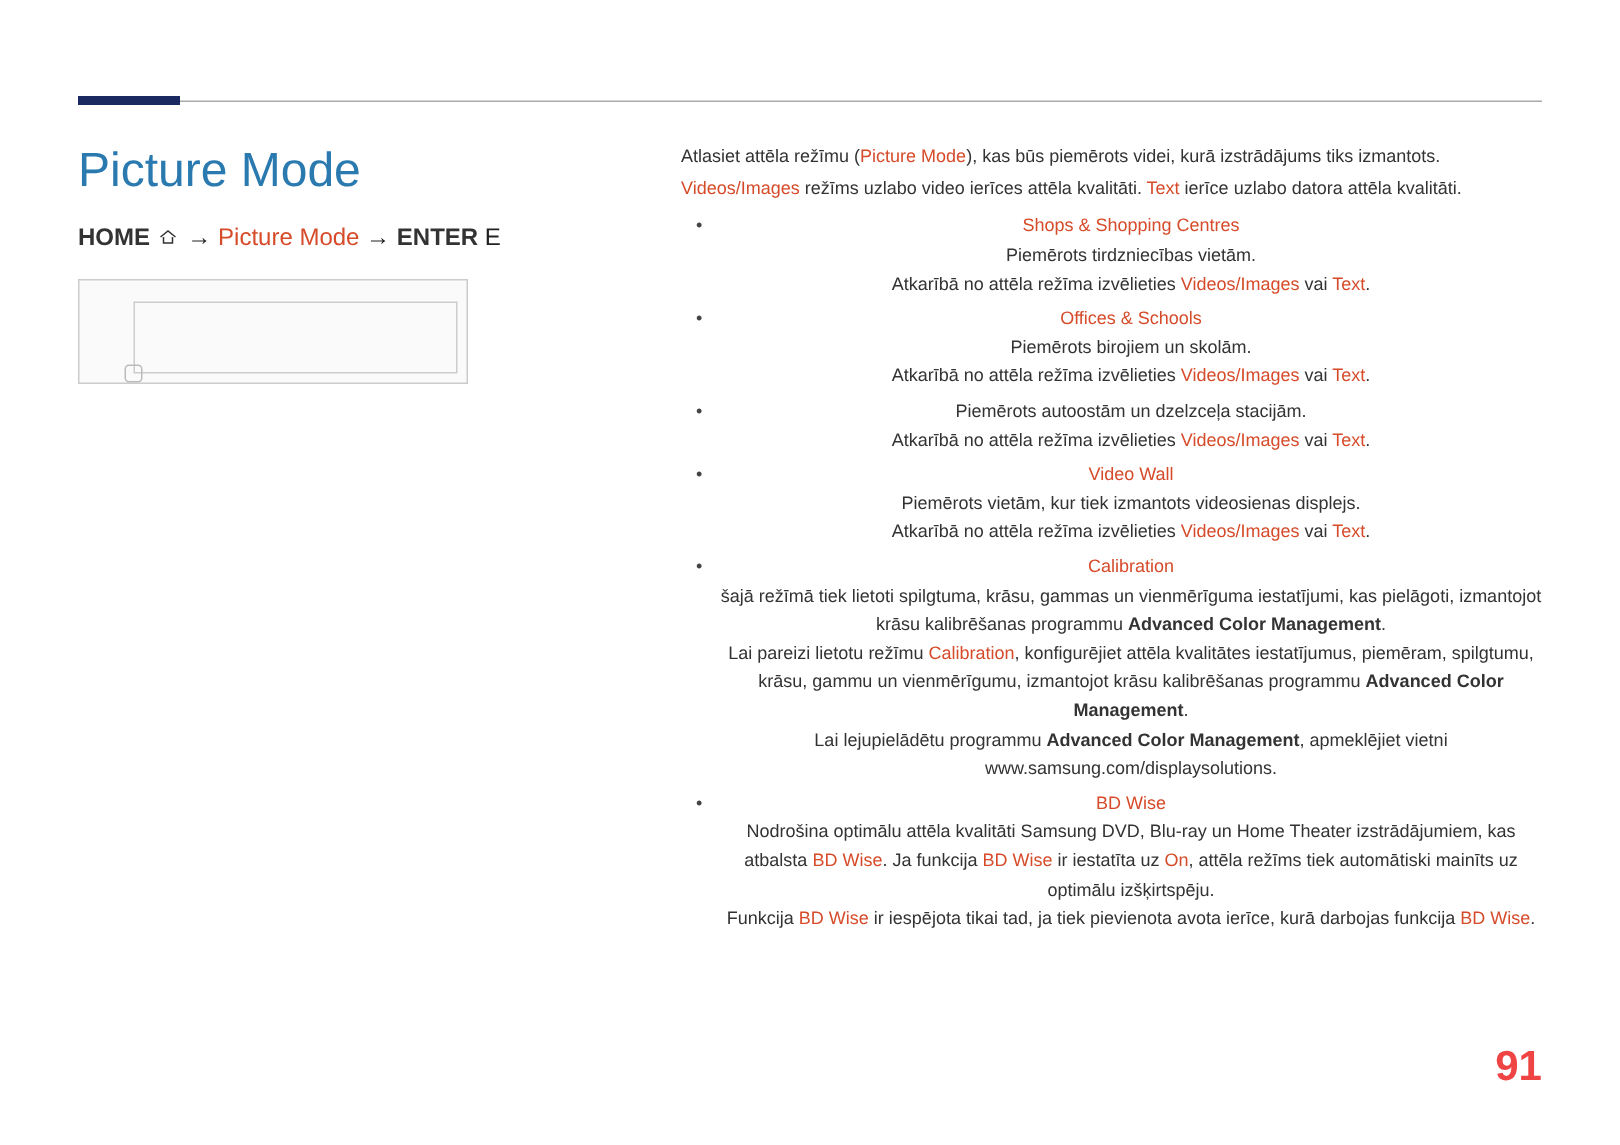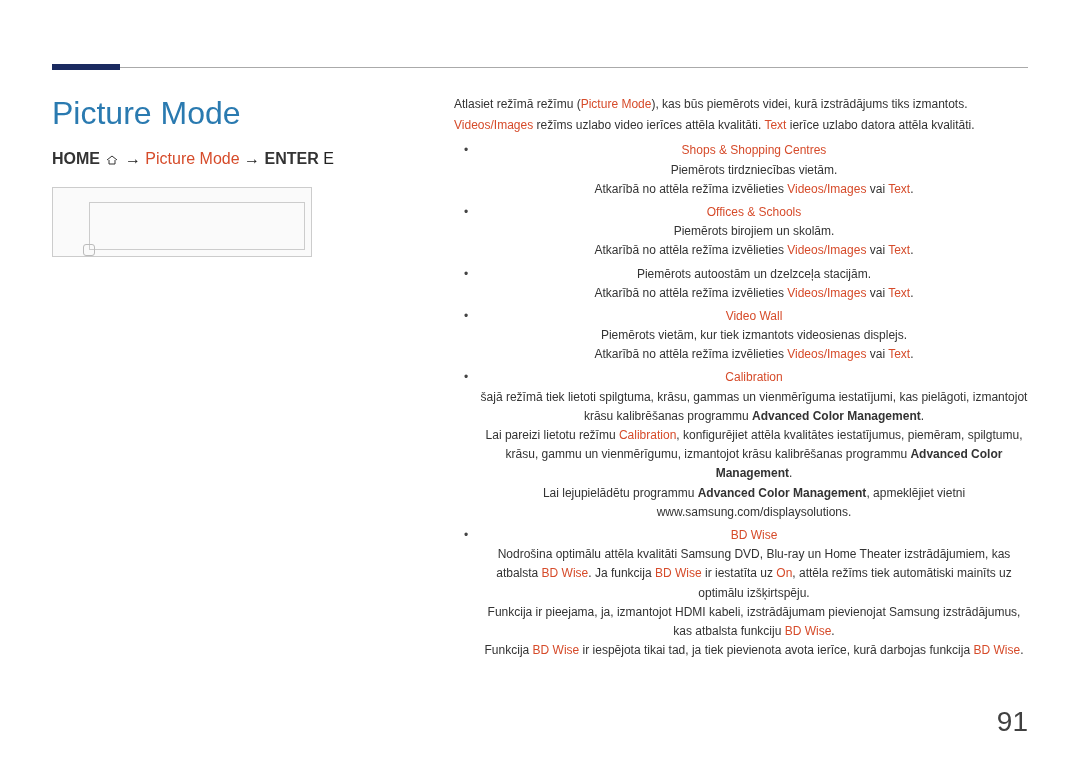--- a/index.html
+++ b/index.html
@@ -103,24 +103,24 @@
     display: block;
     margin-top: 0;
   }
   .sub-indent {
     display: block;
     padding-left: 0;
   }
   .page-num {
     position: absolute;
     right: 52px;
-    bottom: 25px;
+    bottom: 36px;
     font-size: 28px;
-    color: #404040;
-    font-weight: 400;
+    color: #ef4444;
+    font-weight: 700;
   }
   .home-icon {
     display: inline-block;
     vertical-align: middle;
     margin: 0 2px;
   }
   .strong { font-weight: 600; color: #333; }
 </style>
 </head>
 <body>
@@ -141,21 +141,21 @@
     <span class="hl">Picture Mode</span>
     <span>→</span>
     <span class="strong">ENTER</span>
     <span>E</span>
   </div>
   <div class="device-ill"></div>
 </div>
 
 <div class="right-col">
   <p>
-    <span>Atlasiet režīmā režīmu (</span><span class="hl">Picture Mode</span><span>), kas būs piemērots videi, kurā izstrādājums tiks izmantots.</span>
+    <span>Atlasiet attēla režīmu (</span><span class="hl">Picture Mode</span><span>), kas būs piemērots videi, kurā izstrādājums tiks izmantots.</span>
   </p>
   <p>
     <span class="hl">Videos/Images</span><span> režīms uzlabo video ierīces attēla kvalitāti. </span><span class="hl">Text</span><span> ierīce uzlabo datora attēla kvalitāti.</span>
   </p>
 
   <ul class="bullets">
 
     <li>
       <span class="item-title">Shops &amp; Shopping Centres</span>
       <span class="sub">Piemērots tirdzniecības vietām.</span>
@@ -199,23 +199,20 @@
         <span>Lai lejupielādētu programmu </span><span class="strong">Advanced Color Management</span><span>, apmeklējiet vietni www.samsung.com/displaysolutions.</span>
       </span>
     </li>
 
     <li>
       <span class="item-title">BD Wise</span>
       <span class="sub">
         <span>Nodrošina optimālu attēla kvalitāti Samsung DVD, Blu-ray un Home Theater izstrādājumiem, kas atbalsta </span><span class="hl">BD Wise</span><span>. Ja funkcija </span><span class="hl">BD Wise</span><span> ir iestatīta uz </span><span class="hl">On</span><span>, attēla režīms tiek automātiski mainīts uz optimālu izšķirtspēju.</span>
       </span>
       <span class="sub-indent">
-        <span>Funkcija ir pieejama, ja, izmantojot HDMI kabeli, izstrādājumam pievienojat Samsung izstrādājumus, kas atbalsta funkciju </span><span class="hl">BD Wise</span><span>.</span>
-      </span>
-      <span class="sub-indent">
         <span>Funkcija </span><span class="hl">BD Wise</span><span> ir iespējota tikai tad, ja tiek pievienota avota ierīce, kurā darbojas funkcija </span><span class="hl">BD Wise</span><span>.</span>
       </span>
     </li>
 
   </ul>
 </div>
 
 <div class="page-num">91</div>
 
 </body></html>

